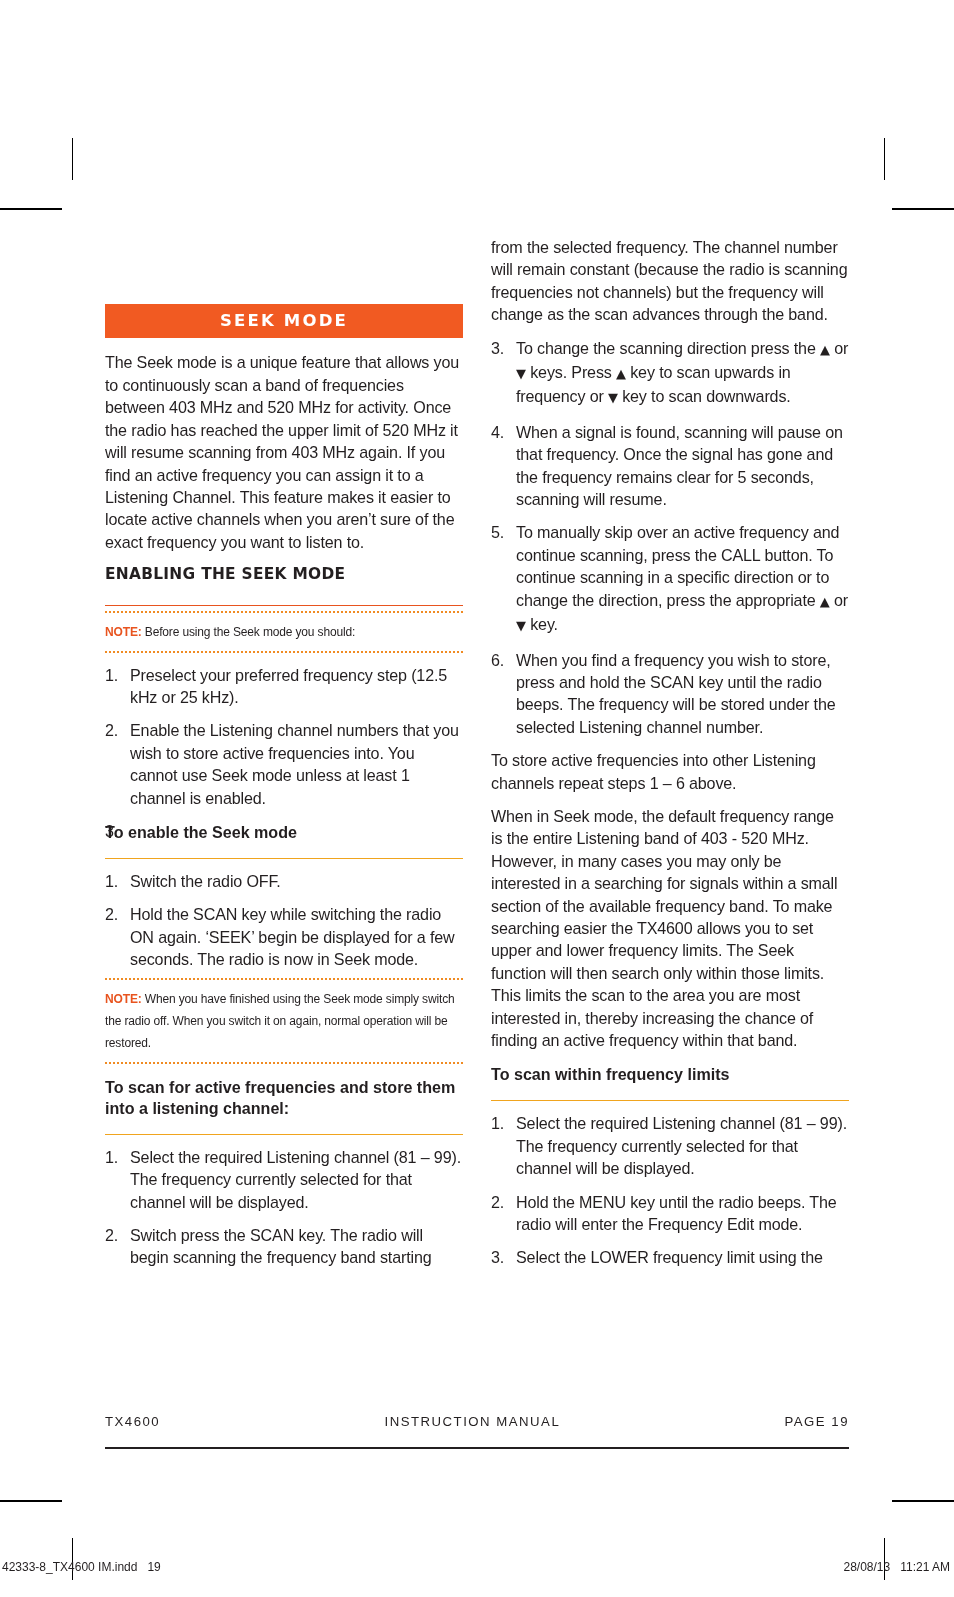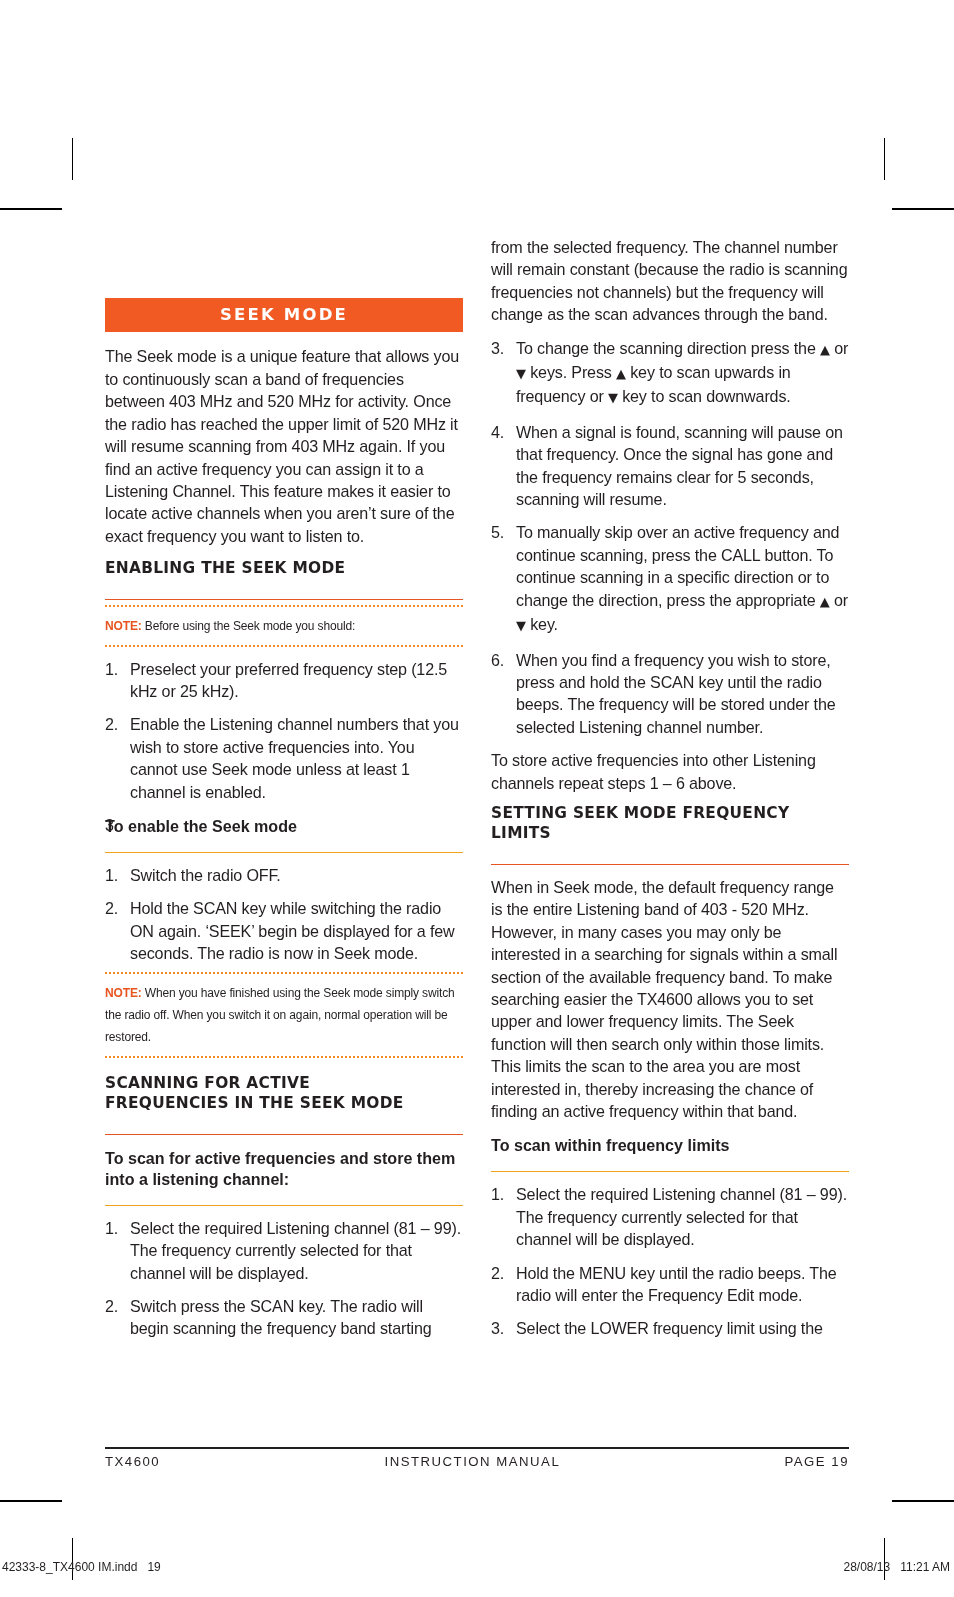--- a/index.html
+++ b/index.html
@@ -144,21 +144,21 @@
     position: absolute;
     left: 105px;
     top: 1447px;
     width: 744px;
     height: 2.4px;
     background: #231f20;
   }
   .footer {
     position: absolute;
     left: 105px;
-    top: 1454px;
+    top: 1414px;
     width: 744px;
     display: flex;
     justify-content: space-between;
     font-size: 13.2px;
     letter-spacing: 1.5px;
     color: #231f20;
   }
 
   
   .slug {
@@ -229,24 +229,20 @@
       </ol>
 
       <div class="dotted"></div>
 
       <p class="note">
         <span class="note-label">NOTE:</span><span> When you have finished using the Seek mode simply switch the radio off. When you switch it on again, normal operation will be restored.</span>
       </p>
 
       <div class="dotted"></div>
 
-      <div class="sec-head spaced-top">
-        <span>SCANNING FOR ACTIVE</span><br>
-        <span>FREQUENCIES IN THE SEEK MODE</span>
-      </div>
 
       <div class="sub-head">To scan for active frequencies and store them into a listening channel:</div>
 
       <ol class="steps first-gap">
         <li>
           <span class="num">1.</span>
           <span>Select the required Listening channel (81 – 99). The frequency currently selected for that channel will be displayed.</span>
         </li>
         <li>
           <span class="num">2.</span>
@@ -273,24 +269,20 @@
           <span>To manually skip over an active frequency and continue scanning, press the </span><b class="key">CALL</b><span> button. To continue scanning in a specific direction or to change the direction, press the appropriate </span><span class="tri">▲</span><span> or </span><span class="tri">▼</span><span> key.</span>
         </li>
         <li>
           <span class="num">6.</span>
           <span>When you find a frequency you wish to store, press and hold the </span><b class="key">SCAN</b><span> key until the radio beeps. The frequency will be stored under the selected Listening channel number.</span>
         </li>
       </ol>
 
       <p class="body tight">To store active frequencies into other Listening channels repeat steps 1 – 6 above.</p>
 
-      <div class="sec-head">
-        <span>SETTING SEEK MODE FREQUENCY</span><br>
-        <span>LIMITS</span>
-      </div>
 
       <p class="body" style="margin-top:11px;">When in Seek mode, the default frequency range is the entire Listening band of 403 - 520 MHz. However, in many cases you may only be interested in a searching for signals within a small section of the available frequency band. To make searching easier the TX4600 allows you to set upper and lower frequency limits. The Seek function will then search only within those limits. This limits the scan to the area you are most interested in, thereby increasing the chance of finding an active frequency within that band.</p>
 
       <div class="sub-head">To scan within frequency limits</div>
 
       <ol class="steps first-gap">
         <li>
           <span class="num">1.</span>
           <span>Select the required Listening channel (81 – 99). The frequency currently selected for that channel will be displayed.</span>
         </li>

